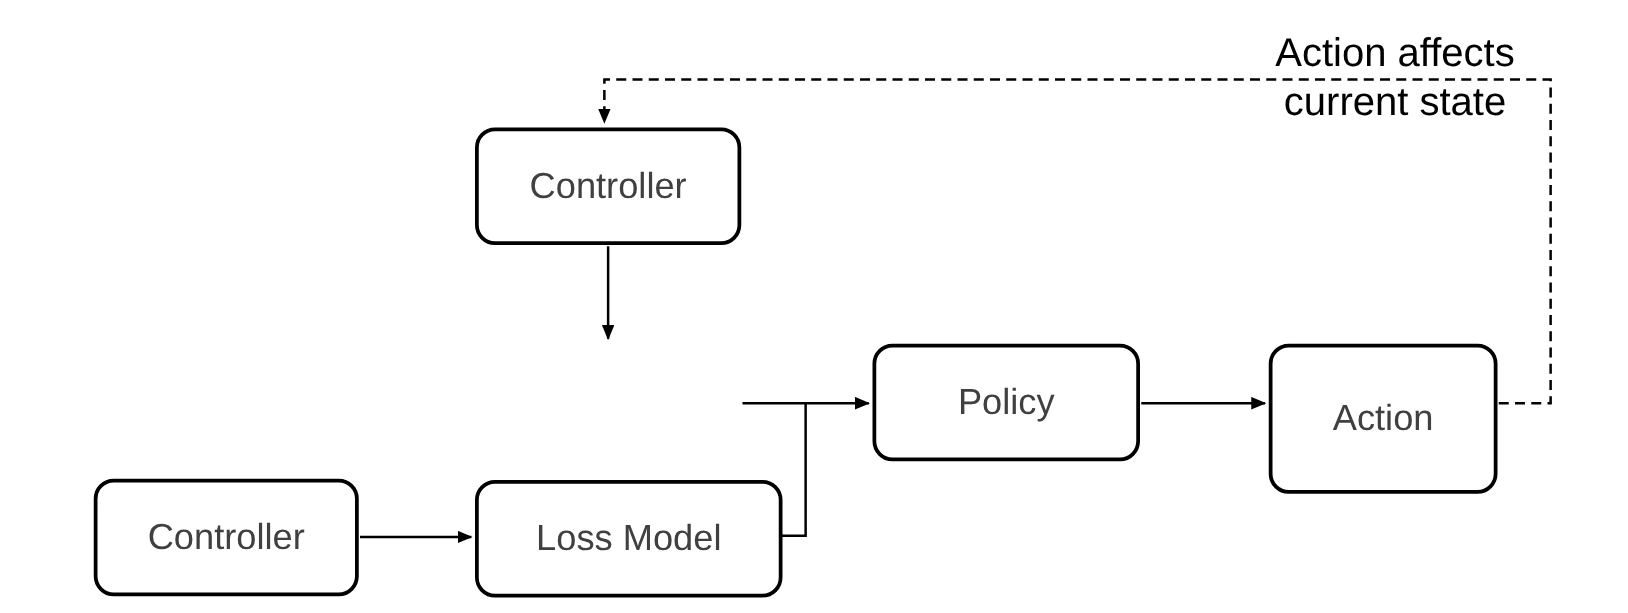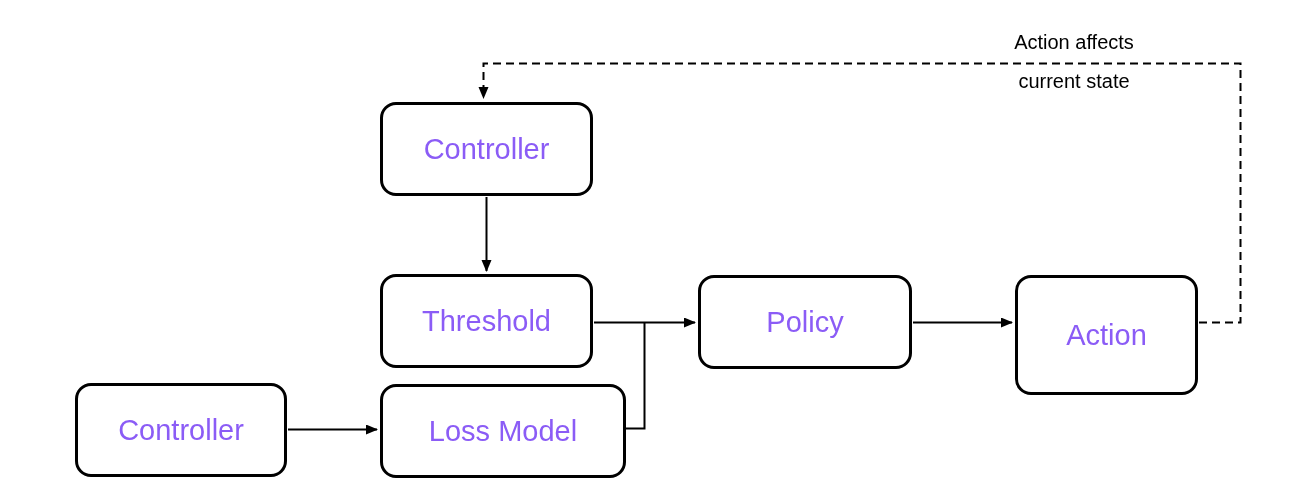--- a/index.html
+++ b/index.html
@@ -25,37 +25,37 @@
   .node {
     position: absolute;
     box-sizing: border-box;
     background: #ffffff;
     border: 3.5px solid #000000;
     border-radius: 16px;
     display: flex;
     align-items: center;
     justify-content: center;
     font-size: 29px;
-    color: #8b5cf6;
+    color: #404040;
     white-space: nowrap;
   }
   .node-controller  { left: 380px;  top: 102px; width: 213px; height: 94px; }
   .node-threshold   { left: 380px;  top: 274px; width: 213px; height: 94px; }
   .node-loss-model  { left: 380px;  top: 384px; width: 246px; height: 94px; }
   .node-transaction { left: 75px;   top: 383px; width: 212px; height: 94px; }
   .node-policy      { left: 698px;  top: 275px; width: 214px; height: 94px; }
   .node-action      { left: 1015px; top: 275px; width: 183px; height: 120px; }
 
   .feedback-annotation {
     position: absolute;
-    left: 968px;
+    left: 1010px;
     top: 23px;
     width: 212px;
     text-align: center;
-    font-size: 20px;
+    font-size: 32px;
     line-height: 39px;
     color: #000000;
   }
   .feedback-annotation .line {
     display: block;
   }
 </style>
 </head>
 <body>
 
@@ -78,23 +78,20 @@
 
     <path d="M913,322.5 L1012,322.5" fill="none" stroke="#000000" stroke-width="2" marker-end="url(#arrowhead)"></path>
 
     <path d="M1199,322.5 L1240.5,322.5 L1240.5,63.5 L483.5,63.5 L483.5,98" fill="none" stroke="#000000" stroke-width="2" stroke-dasharray="8 5" marker-end="url(#arrowhead)"></path>
   </svg>
 
   <div class="node node-controller">
     <span>Controller</span>
   </div>
 
-  <div class="node node-threshold">
-    <span>Threshold</span>
-  </div>
 
   <div class="node node-loss-model">
     <span>Loss Model</span>
   </div>
 
   <div class="node node-transaction">
     <span>Controller</span>
   </div>
 
   <div class="node node-policy">

